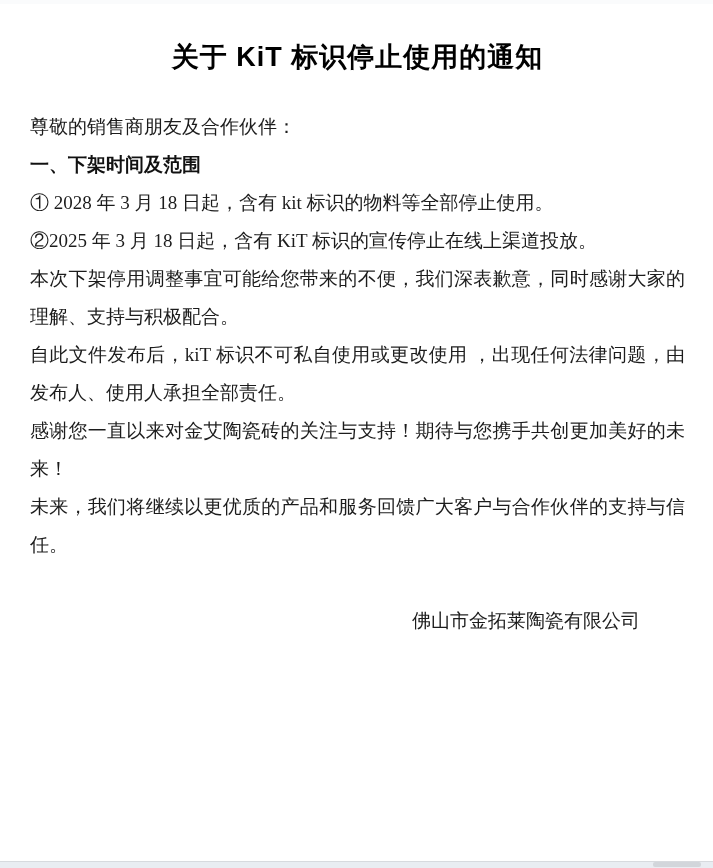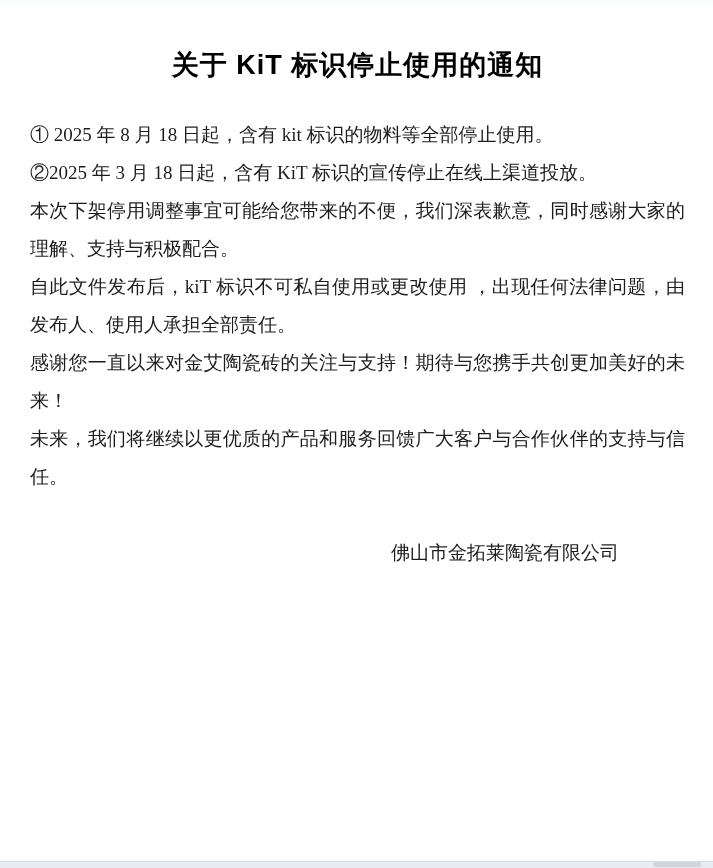--- a/index.html
+++ b/index.html
@@ -19,21 +19,21 @@
     background: #ffffff;
   }
   .top-strip {
     position: absolute;
     top: 0; left: 0; right: 0;
     height: 4px;
     background: #fafbfc;
   }
   .content {
     position: absolute;
-    top: 8px;
+    top: 0;
     left: 30px;
     width: 655px;
   }
   .doc-title {
     margin-top: 40px;
     text-align: center;
     font-family: "Liberation Sans", "DejaVu Sans", sans-serif;
     font-weight: 700;
     font-size: 27px;
     line-height: 34px;
@@ -51,21 +51,21 @@
   .section-heading {
     font-family: "Liberation Sans", "DejaVu Sans", sans-serif;
     font-weight: 700;
     font-size: 19px;
     color: #111111;
     text-align: left;
   }
   .signature-block {
     margin-top: 38px;
     margin-left: auto;
-    margin-right: 60px;
+    margin-right: 39px;
     width: 240px;
     text-align: center;
     font-size: 19px;
     line-height: 38px;
   }
   .bottom-bar {
     position: absolute;
     left: 0; right: 0; bottom: 0;
     height: 7px;
     background: #e9edf2;
@@ -84,24 +84,26 @@
 </head>
 <body>
 
 <div class="page">
   <div class="top-strip"></div>
 
   <div class="content">
     <h1 class="doc-title">关于 KiT 标识停止使用的通知</h1>
 
     <div class="body-text">
+      <p>尊敬的销售商朋友及合作伙伴：</p>
 
 
+      <p class="section-heading">一、下架时间及范围</p>
 
-      <p>① 2025 年 8 月 18 日起，含有 kit 标识的物料等全部停止使用。</p>
+      <p>① 2028 年 3 月 18 日起，含有 kit 标识的物料等全部停止使用。</p>
 
       <p>②2025 年 3 月 18 日起，含有 KiT 标识的宣传停止在线上渠道投放。</p>
 
 
       <p>本次下架停用调整事宜可能给您带来的不便，我们深表歉意，同时感谢大家的理解、支持与积极配合。</p>
 
       <p>自此文件发布后，kiT 标识不可私自使用或更改使用 ，出现任何法律问题，由发布人、使用人承担全部责任。</p>
 
       <p>感谢您一直以来对金艾陶瓷砖的关注与支持！期待与您携手共创更加美好的未来！</p>
 

